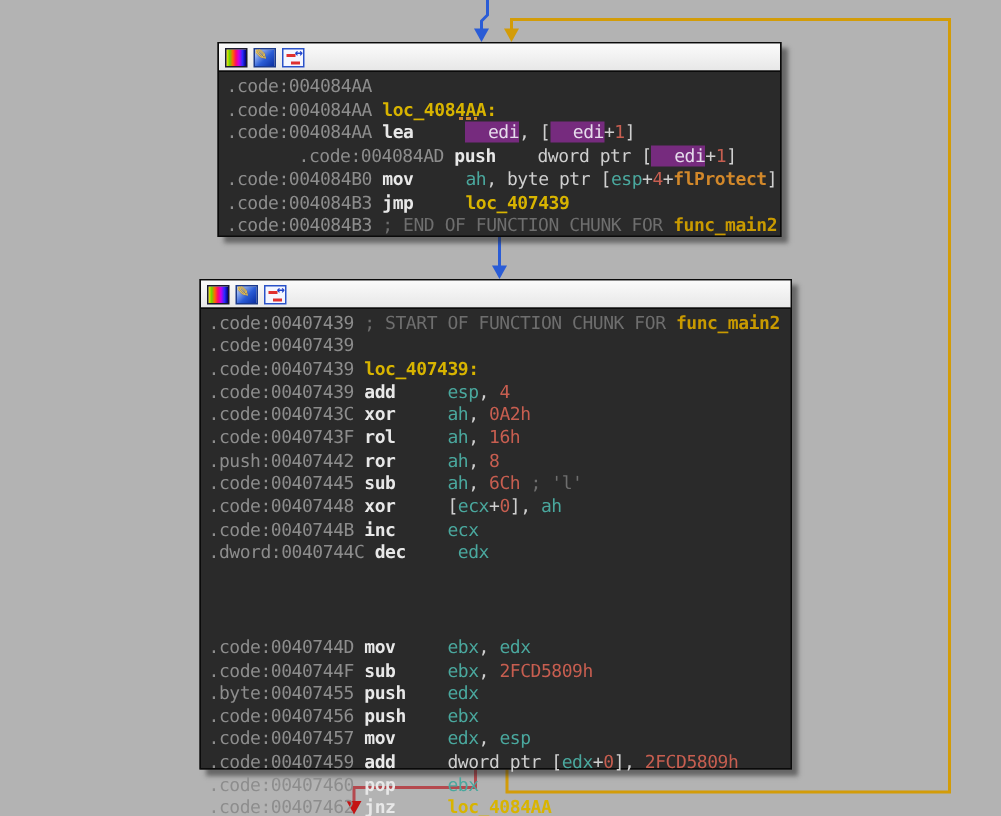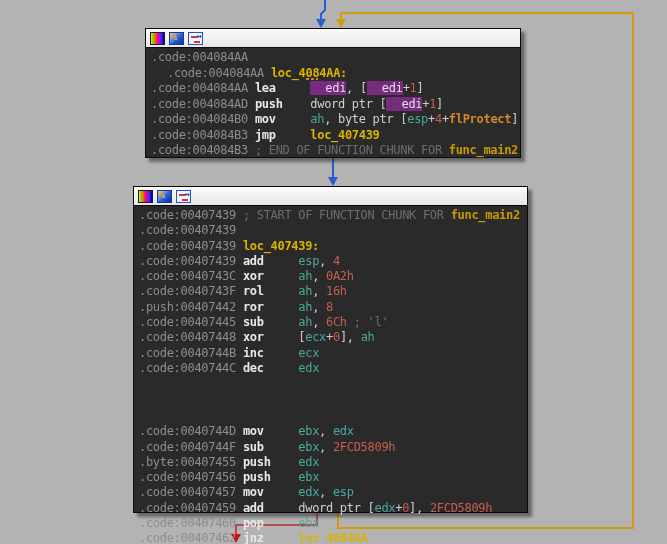--- a/index.html
+++ b/index.html
@@ -82,23 +82,23 @@
     </svg>
   <div id="blocks-root">
       <div class="block" style="left: 145px; top: 28px; width: 376px; height: 130px;">
         <div class="title-bar">
           <span class="icon icon-node-color"></span>
           <span class="icon icon-edit"></span>
           <span class="icon icon-group"></span>
         </div>
         <div class="code-body">
           <div class="code-line" style="line-height: 15.57px; height: 15.57px;"><span class="tk-addr">.code:004084AA</span></div>
-          <div class="code-line" style="line-height: 15.57px; height: 15.57px; margin-left: 16px;"><span class="tk-addr">.code:004084AA </span><span class="tk-lbl">loc_4084AA:</span></div>
+          <div class="code-line" style="line-height: 15.57px; height: 15.57px;"><span class="tk-addr">.code:004084AA </span><span class="tk-lbl">loc_4084AA:</span></div>
           <div class="code-line" style="line-height: 15.57px; height: 15.57px;"><span class="tk-addr">.code:004084AA </span><span class="tk-mn">lea</span><span class="tk-txt">     </span><span class="tk-hl">edi</span><span class="tk-txt">, [</span><span class="tk-hl">edi</span><span class="tk-txt">+</span><span class="tk-num">1</span><span class="tk-txt">]</span></div>
-          <div class="code-line" style="line-height: 15.57px; height: 15.57px;"><span class="tk-addr">.code:004084AD </span><span class="tk-mn">push</span><span class="tk-txt">    dword ptr [</span><span class="tk-hl">edi</span><span class="tk-txt">+</span><span class="tk-num">1</span><span class="tk-txt">]</span></div>
+          <div class="code-line" style="line-height: 15.57px; height: 15.57px; margin-left: 48px;"><span class="tk-addr">.code:004084AD </span><span class="tk-mn">push</span><span class="tk-txt">    dword ptr [</span><span class="tk-hl">edi</span><span class="tk-txt">+</span><span class="tk-num">1</span><span class="tk-txt">]</span></div>
           <div class="code-line" style="line-height: 15.57px; height: 15.57px;"><span class="tk-addr">.code:004084B0 </span><span class="tk-mn">mov</span><span class="tk-txt">     </span><span class="tk-reg">ah</span><span class="tk-txt">, byte ptr [</span><span class="tk-reg">esp</span><span class="tk-txt">+</span><span class="tk-num">4</span><span class="tk-txt">+</span><span class="tk-var">flProtect</span><span class="tk-txt">]</span></div>
           <div class="code-line" style="line-height: 15.57px; height: 15.57px;"><span class="tk-addr">.code:004084B3 </span><span class="tk-mn">jmp</span><span class="tk-txt">     </span><span class="tk-lbl">loc_407439</span></div>
           <div class="code-line" style="line-height: 15.57px; height: 15.57px;"><span class="tk-addr">.code:004084B3 </span><span class="tk-cmt">; END OF FUNCTION CHUNK FOR </span><span class="tk-fn">func_main2</span></div>
         </div>
         <div class="cursor-mark" style="left: 160px; top: 49px; width: 12px;"></div>
       </div>
       <div class="block" style="left: 133px; top: 186px; width: 395px; height: 327px;">
         <div class="title-bar">
           <span class="icon icon-node-color"></span>
           <span class="icon icon-edit"></span>
@@ -108,21 +108,21 @@
           <div class="code-line" style="line-height: 15.3px; height: 15.3px;"><span class="tk-addr">.code:00407439 </span><span class="tk-cmt">; START OF FUNCTION CHUNK FOR </span><span class="tk-fn">func_main2</span></div>
           <div class="code-line" style="line-height: 15.3px; height: 15.3px;"><span class="tk-addr">.code:00407439</span></div>
           <div class="code-line" style="line-height: 15.3px; height: 15.3px;"><span class="tk-addr">.code:00407439 </span><span class="tk-lbl">loc_407439:</span></div>
           <div class="code-line" style="line-height: 15.3px; height: 15.3px;"><span class="tk-addr">.code:00407439 </span><span class="tk-mn">add</span><span class="tk-txt">     </span><span class="tk-reg">esp</span><span class="tk-txt">, </span><span class="tk-num">4</span></div>
           <div class="code-line" style="line-height: 15.3px; height: 15.3px;"><span class="tk-addr">.code:0040743C </span><span class="tk-mn">xor</span><span class="tk-txt">     </span><span class="tk-reg">ah</span><span class="tk-txt">, </span><span class="tk-num">0A2h</span></div>
           <div class="code-line" style="line-height: 15.3px; height: 15.3px;"><span class="tk-addr">.code:0040743F </span><span class="tk-mn">rol</span><span class="tk-txt">     </span><span class="tk-reg">ah</span><span class="tk-txt">, </span><span class="tk-num">16h</span></div>
           <div class="code-line" style="line-height: 15.3px; height: 15.3px;"><span class="tk-addr">.push:00407442 </span><span class="tk-mn">ror</span><span class="tk-txt">     </span><span class="tk-reg">ah</span><span class="tk-txt">, </span><span class="tk-num">8</span></div>
           <div class="code-line" style="line-height: 15.3px; height: 15.3px;"><span class="tk-addr">.code:00407445 </span><span class="tk-mn">sub</span><span class="tk-txt">     </span><span class="tk-reg">ah</span><span class="tk-txt">, </span><span class="tk-num">6Ch</span><span class="tk-cmt"> ; 'l'</span></div>
           <div class="code-line" style="line-height: 15.3px; height: 15.3px;"><span class="tk-addr">.code:00407448 </span><span class="tk-mn">xor</span><span class="tk-txt">     [</span><span class="tk-reg">ecx</span><span class="tk-txt">+</span><span class="tk-num">0</span><span class="tk-txt">], </span><span class="tk-reg">ah</span></div>
           <div class="code-line" style="line-height: 15.3px; height: 15.3px;"><span class="tk-addr">.code:0040744B </span><span class="tk-mn">inc</span><span class="tk-txt">     </span><span class="tk-reg">ecx</span></div>
-          <div class="code-line" style="line-height: 15.3px; height: 15.3px;"><span class="tk-addr">.code:0040744C </span><span class="tk-mn">dec</span><span class="tk-txt">     </span><span class="tk-reg">edx</span></div>
+          <div class="code-line" style="line-height: 15.3px; height: 15.3px;"><span class="tk-addr">.dword:0040744C </span><span class="tk-mn">dec</span><span class="tk-txt">     </span><span class="tk-reg">edx</span></div>
           <div class="code-line" style="line-height: 15.3px; height: 15.3px; margin-top: 48px;"><span class="tk-addr">.code:0040744D </span><span class="tk-mn">mov</span><span class="tk-txt">     </span><span class="tk-reg">ebx</span><span class="tk-txt">, </span><span class="tk-reg">edx</span></div>
           <div class="code-line" style="line-height: 15.3px; height: 15.3px;"><span class="tk-addr">.code:0040744F </span><span class="tk-mn">sub</span><span class="tk-txt">     </span><span class="tk-reg">ebx</span><span class="tk-txt">, </span><span class="tk-num">2FCD5809h</span></div>
           <div class="code-line" style="line-height: 15.3px; height: 15.3px;"><span class="tk-addr">.byte:00407455 </span><span class="tk-mn">push</span><span class="tk-txt">    </span><span class="tk-reg">edx</span></div>
           <div class="code-line" style="line-height: 15.3px; height: 15.3px;"><span class="tk-addr">.code:00407456 </span><span class="tk-mn">push</span><span class="tk-txt">    </span><span class="tk-reg">ebx</span></div>
           <div class="code-line" style="line-height: 15.3px; height: 15.3px;"><span class="tk-addr">.code:00407457 </span><span class="tk-mn">mov</span><span class="tk-txt">     </span><span class="tk-reg">edx</span><span class="tk-txt">, </span><span class="tk-reg">esp</span></div>
           <div class="code-line" style="line-height: 15.3px; height: 15.3px;"><span class="tk-addr">.code:00407459 </span><span class="tk-mn">add</span><span class="tk-txt">     dword ptr [</span><span class="tk-reg">edx</span><span class="tk-txt">+</span><span class="tk-num">0</span><span class="tk-txt">], </span><span class="tk-num">2FCD5809h</span></div>
           <div class="code-line" style="line-height: 15.3px; height: 15.3px;"><span class="tk-addr">.code:00407460 </span><span class="tk-mn">pop</span><span class="tk-txt">     </span><span class="tk-reg">ebx</span></div>
           <div class="code-line" style="line-height: 15.3px; height: 15.3px;"><span class="tk-addr">.code:00407462 </span><span class="tk-mn">jnz</span><span class="tk-txt">     </span><span class="tk-lbl">loc_4084AA</span></div>
         </div>
       </div>

